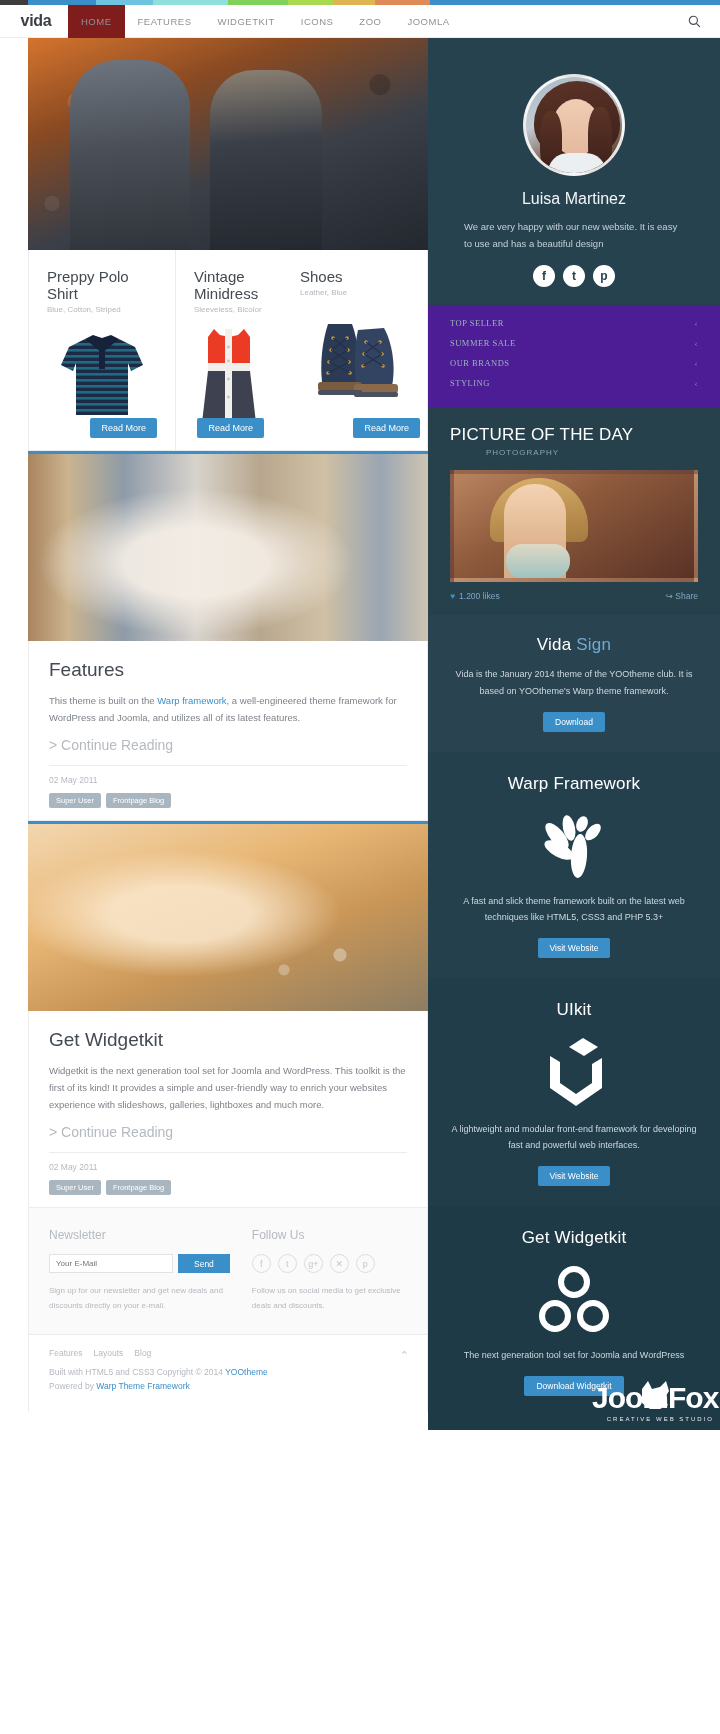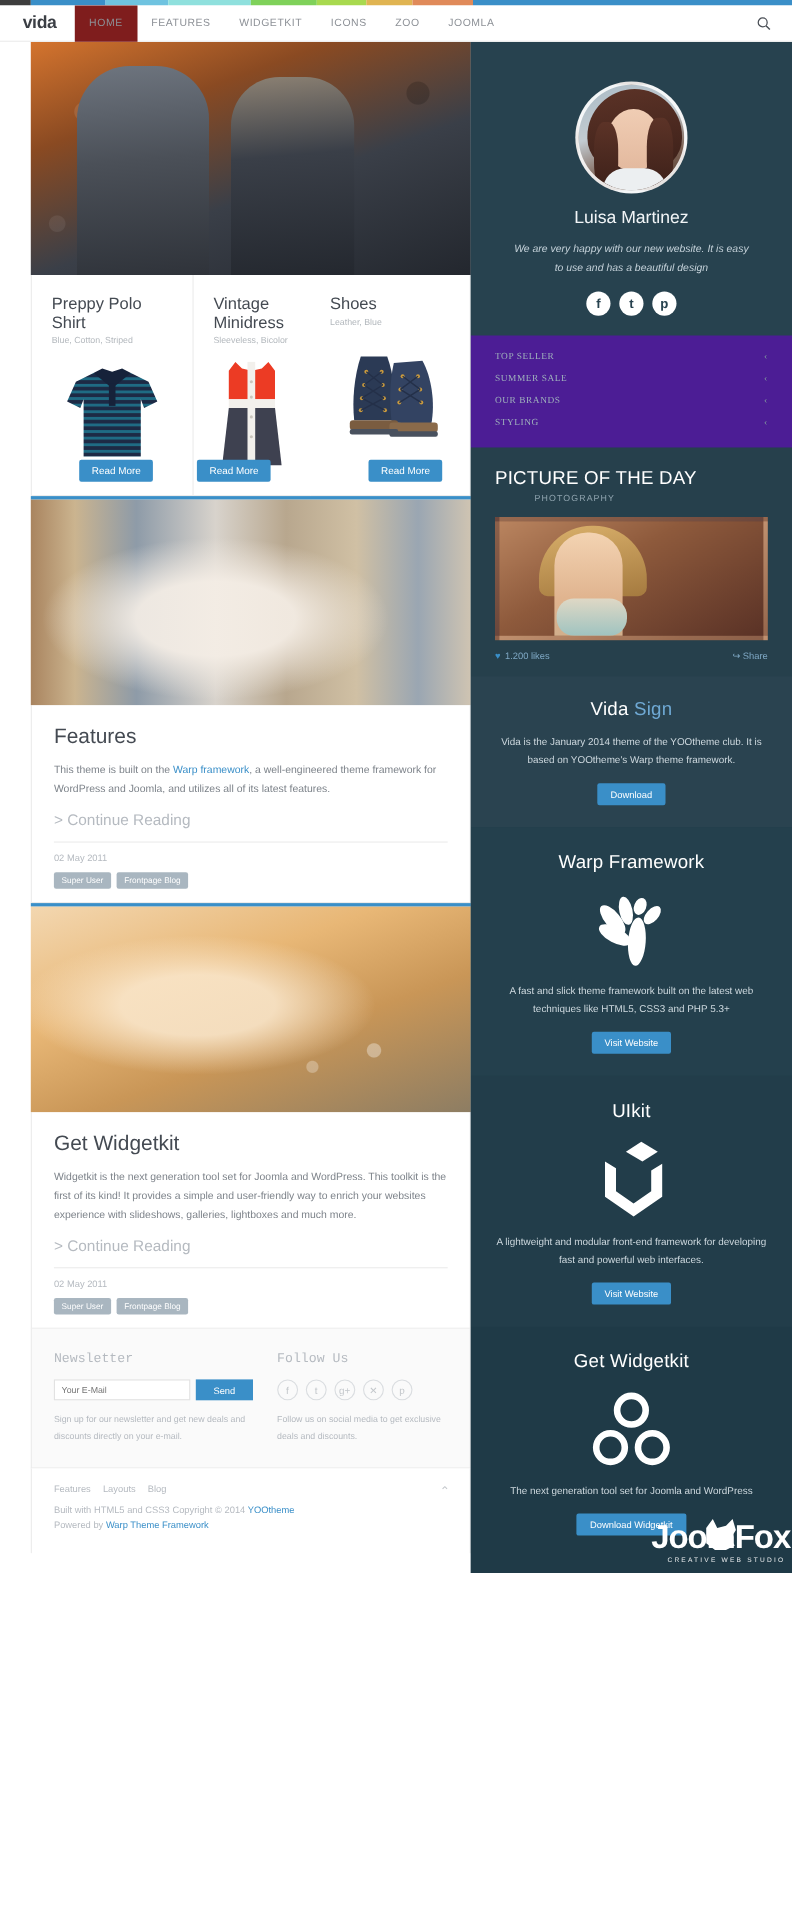--- a/index.html
+++ b/index.html
@@ -63,21 +63,21 @@
               border-left: 1px solid #ececec; border-right:1px solid #ececec; }
   .prod { padding: 18px 18px 14px 18px; border-bottom: 1px solid #ececec; position: relative; min-height: 201px; }
   .prod:nth-child(odd) { border-right: 1px solid #ececec; }
   .prod h3 { font-size: 15px; font-weight: normal; color: #444a52; margin-bottom: 3px; }
   .prod .sub { font-size: 8px; color: #b3b8bd; margin-bottom: 6px; }
   .prod .pimg { height: 110px; display: flex; align-items: center; justify-content: center; }
   .btn-blue {
     display: inline-block; background: #3a8fc8; color: #fff; font-size: 9px;
     padding: 5px 11px; border: none; cursor: pointer; border-radius: 2px;
   }
-  .prod .btnrow { position: absolute; right: 36px; bottom: 12px; }
+  .prod .btnrow { position: absolute; right: 18px; bottom: 12px; }
 
   
   .article-img { margin-left: 28px; width: 400px; height: 190px; overflow: hidden; position: relative;
                  border-top: 3px solid #3a8fc8; }
   .img-library { background: linear-gradient(90deg,#a9845f 0%, #cbb48f 10%, #8e9ba8 24%, #d8d3cc 42%,
                   #b8a78e 58%, #d0c0a4 74%, #9aa6b2 88%, #cfc4b2 100%); }
   .img-library:after { content:''; position:absolute; inset:0;
     background: radial-gradient(ellipse at 42% 58%, rgba(245,238,230,.92) 0 22%, transparent 48%); }
   .img-autumn { background: linear-gradient(160deg,#f3d7b0 0%, #e8b776 35%, #c99657 62%, #8d7d63 100%); }
   .img-autumn:after { content:''; position:absolute; inset:0;
@@ -97,21 +97,21 @@
   .meta-sep { border-top: 1px solid #ececec; margin: 12px 0 9px; }
   .date { font-size: 8.5px; color: #b5bac0; }
   .tags { margin-top: 8px; display: flex; gap: 5px; }
   .tag { background: #a9b6c0; color: #fff; font-size: 7.5px; padding: 3px 7px; border-radius: 2px; }
 
   
   .footer { margin-left: 28px; width: 400px; background:#fafafa; border-left:1px solid #ececec;
             border-right:1px solid #ececec; border-bottom:1px solid #ececec;
             padding: 20px 20px 20px 20px; display: flex; gap: 22px; }
   .fcol { flex: 1; }
-  .fcol h4 { font-size: 12px; font-weight: normal; color: #b5bac0; margin-bottom: 12px; font-family: Liberation Mono, monospace; }
+  .fcol h4 { font-size: 12px; font-weight: normal; color: #b5bac0; margin-bottom: 12px; }
   .nlrow { display: flex; }
   .nlrow input { flex: 1; border: 1px solid #e2e2e2; background:#fff; height: 19px;
                  font-size: 8px; padding: 0 6px; color: #b5bac0; font-family:"Liberation Sans",sans-serif; }
   .nlrow button { background:#3a8fc8; color:#fff; border:none; font-size: 8.5px; padding: 0 16px;
                   height:19px; cursor:pointer; margin-left:5px; }
   .ftext { font-size: 8px; line-height: 1.85; color: #b5bac0; margin-top: 11px; }
   .socrow { display:flex; gap: 7px; }
   .soc { width:19px; height:19px; border-radius:50%; border:1px solid #dadde0; display:flex;
          align-items:center; justify-content:center; color:#c3c7cb; font-size:9px; }
   .botbar { margin-left: 28px; width: 400px; background:#fff; border-left:1px solid #ececec;
@@ -138,21 +138,21 @@
                   background: linear-gradient(180deg,#f0cdb4 0%, #e3b99e 100%); }
   .avatar .hair { position:absolute; left:8px; top:4px; width:86px; height:74px;
                   border-radius: 44px 44px 30px 30px; background: linear-gradient(170deg,#5c3327 0%, #3c2019 100%); }
   .avatar .hair2 { position:absolute; left:14px; top:34px; width:22px; height:62px; border-radius:40%;
                    background: linear-gradient(180deg,#5c3327,#3c2019); }
   .avatar .hair3 { position:absolute; right:10px; top:30px; width:24px; height:66px; border-radius:40%;
                    background: linear-gradient(180deg,#5c3327,#3c2019); }
   .avatar .top { position:absolute; left:22px; bottom:0; width:58px; height:20px; background:#eceff1; border-radius:20px 20px 0 0;}
 
   .s-name { text-align:center; font-size: 16px; color:#f2f5f7; font-weight: normal; margin-top: 14px; }
-  .s-quote { text-align:center; font-size: 9.5px; font-style: italic; color:#c3d0d8;
+  .s-quote { font-size: 9.5px; color:#c3d0d8;
              line-height:1.75; margin-top: 11px; padding: 0 14px; }
   .s-socials { display:flex; justify-content:center; gap: 8px; margin-top: 13px; }
   .s-soc { width:22px; height:22px; border-radius:50%; background:#fff; color:#27424f;
            display:flex; align-items:center; justify-content:center; font-size:12px; font-weight:bold; }
 
   .s-menu { padding: 8px 0 14px; background:#4c1d95;font-family:Liberation Serif, serif; }
   .s-mi { display:flex; align-items:center; justify-content:space-between;
           padding: 5px 22px; font-size: 8.5px; color:#9fb1bc; letter-spacing:0.5px; }
   .s-mi .chev { font-size: 9px; color:#7e929e; }
 

